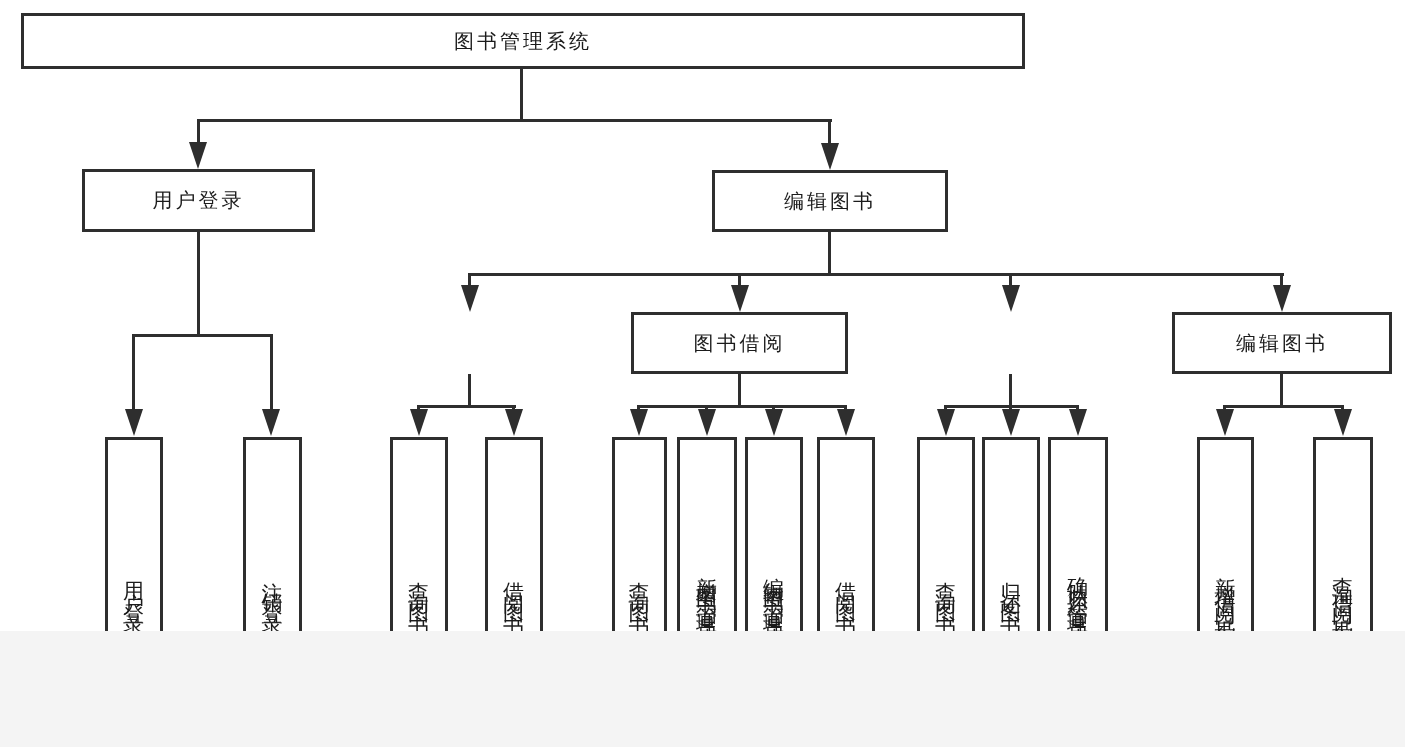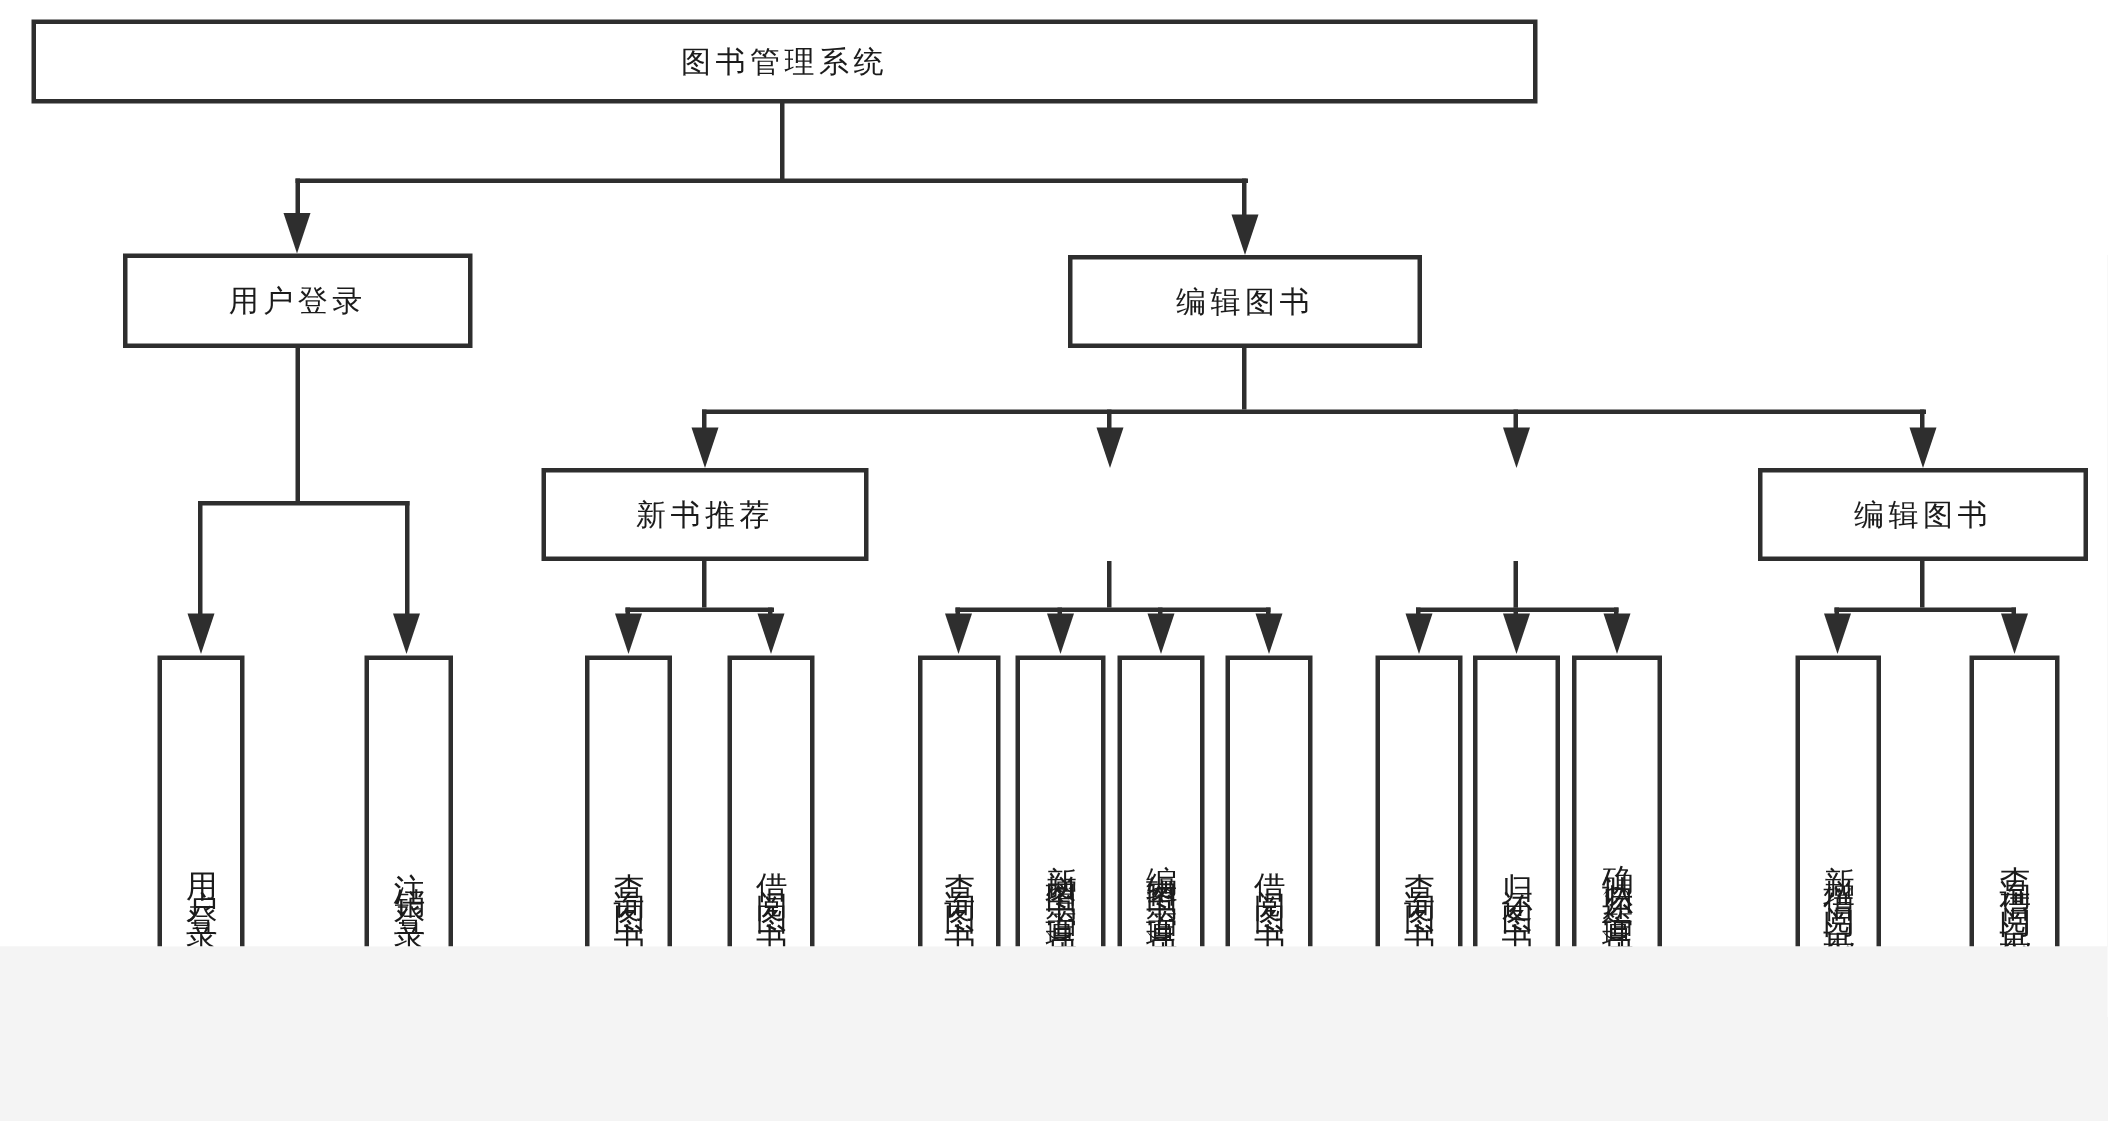--- a/index.html
+++ b/index.html
@@ -85,21 +85,21 @@
   <div class="line" style="left:468px;top:273px;width:816px;height:3px;"></div>
   <div class="line" style="left:468px;top:273px;width:3px;height:15px;"></div>
   <div class="arrow" style="left:461px;top:285px;"></div>
   <div class="line" style="left:738px;top:273px;width:3px;height:15px;"></div>
   <div class="arrow" style="left:731px;top:285px;"></div>
   <div class="line" style="left:1009px;top:273px;width:3px;height:15px;"></div>
   <div class="arrow" style="left:1002px;top:285px;"></div>
   <div class="line" style="left:1280px;top:273px;width:3px;height:15px;"></div>
   <div class="arrow" style="left:1273px;top:285px;"></div>
 
-  <div class="hbox" style="left:361px;top:312px;width:218px;height:62px;">新书推荐</div>
+  <div class="hbox" style="left:631px;top:312px;width:217px;height:62px;">图书借阅</div>
   <div class="hbox" style="left:1172px;top:312px;width:220px;height:62px;">编辑图书</div>
 
   <div class="line" style="left:468px;top:374px;width:3px;height:31px;"></div>
   <div class="line" style="left:417px;top:405px;width:99px;height:3px;"></div>
   <div class="line" style="left:417px;top:405px;width:3px;height:8px;"></div>
   <div class="arrow" style="left:410px;top:409px;"></div>
   <div class="line" style="left:512px;top:405px;width:3px;height:8px;"></div>
   <div class="arrow" style="left:505px;top:409px;"></div>
 
   <div class="line" style="left:738px;top:374px;width:3px;height:31px;"></div>

